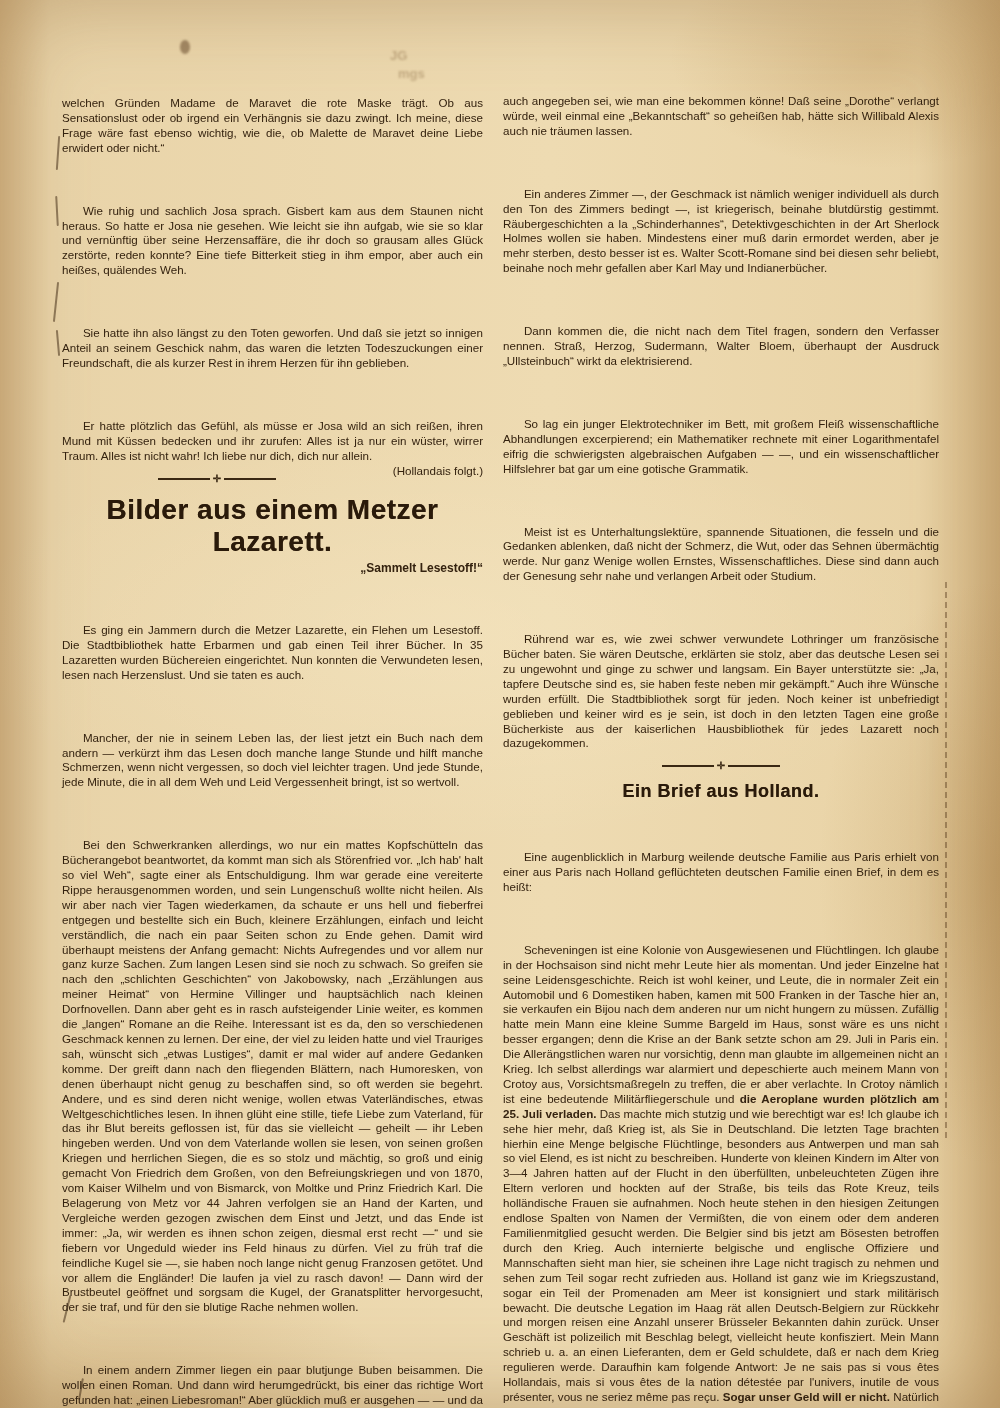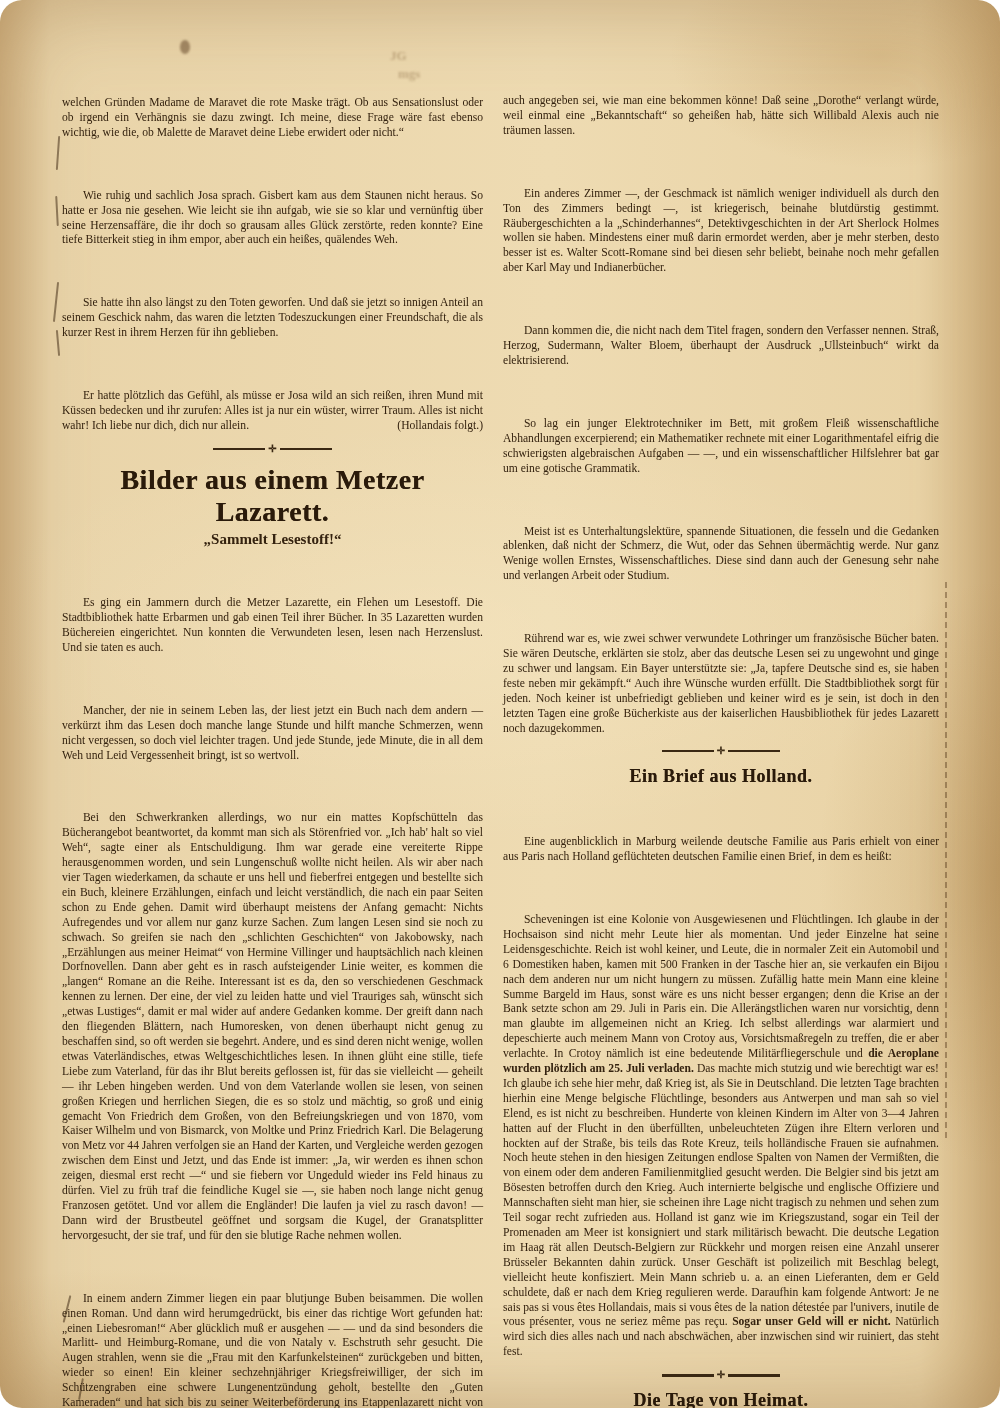--- a/index.html
+++ b/index.html
@@ -1,47 +1,46 @@
 <!DOCTYPE html>
 <html><head>
 <meta charset="utf-8">
 <style>
   html,body{margin:0;padding:0;}
   .page{
     position:relative;
     width:1000px;height:1408px;
     overflow:hidden;
-    font-family:Liberation Serif, serif;
+    font-family:Liberation Sans, sans-serif;
     color:#34220f;
     background:
       radial-gradient(ellipse 300px 160px at 88% 4%, rgba(187,146,86,.35), transparent 70%),
       radial-gradient(ellipse 260px 420px at 100% 62%, rgba(170,128,66,.30), transparent 70%),
       radial-gradient(ellipse 420px 200px at 12% 100%, rgba(176,134,72,.28), transparent 70%),
       radial-gradient(ellipse 700px 300px at 45% 45%, rgba(255,244,214,.25), transparent 70%),
       linear-gradient(90deg,#d9bc8c 0%,#e9d4a9 5%,#eedbb2 55%,#e9d3a6 92%,#d5b682 100%),
       #e8d2a6;
     box-shadow:inset 0 0 90px rgba(140,100,50,.45);
-    border-radius:22px;
   }
   .col{position:absolute;}
   .col-left{left:62px;top:96px;width:421px;}
   .col-right{left:503px;top:94px;width:436px;}
   p.art{margin:0;text-align:justify;font-size:11.6px;line-height:14.9px;}
   p.ind{text-indent:1.8em;margin-top:48px;}
   .bold{font-weight:bold;}
   .fortsetzung{float:right;font-weight:normal;}
   .headline{
     text-align:center;font-weight:bold;
     font-size:28px;line-height:1.15;
     margin:9px 0 3px 0;letter-spacing:.5px;
     color:#2a1a0a;
     text-shadow:0 0 .6px rgba(42,26,10,.8);
   }
   .headline.small{font-size:18px;}
-  .subhead{text-align:center;font-weight:bold;font-size:15px;margin:1px 0 8px 0;}
+  .subhead{text-align:right;font-weight:bold;font-size:12px;margin:1px 0 8px 0;}
   .sep{display:flex;align-items:center;justify-content:center;margin:9px auto 4px auto;height:12px;}
   .sep .bar{width:52px;height:2px;background:#3a2813;}
   .sep .mid{font-size:10px;line-height:10px;margin:0 3px;color:#3a2813;font-weight:bold;}
   .poem{margin:10px 0 0 85px;font-size:12.4px;line-height:19.2px;}
   .poem-line{white-space:nowrap;margin-top:12px;}
   .letter-space{margin-top:3px;}
   
   .mark{position:absolute;background:rgba(70,48,24,.55);width:2px;border-radius:1px;}
   .ghost{position:absolute;color:rgba(125,95,55,.38);filter:blur(1.1px);font-size:13px;font-weight:bold;}
   .col-rule{position:absolute;left:945px;top:582px;height:556px;border-left:2px dashed rgba(80,52,24,.42);}

